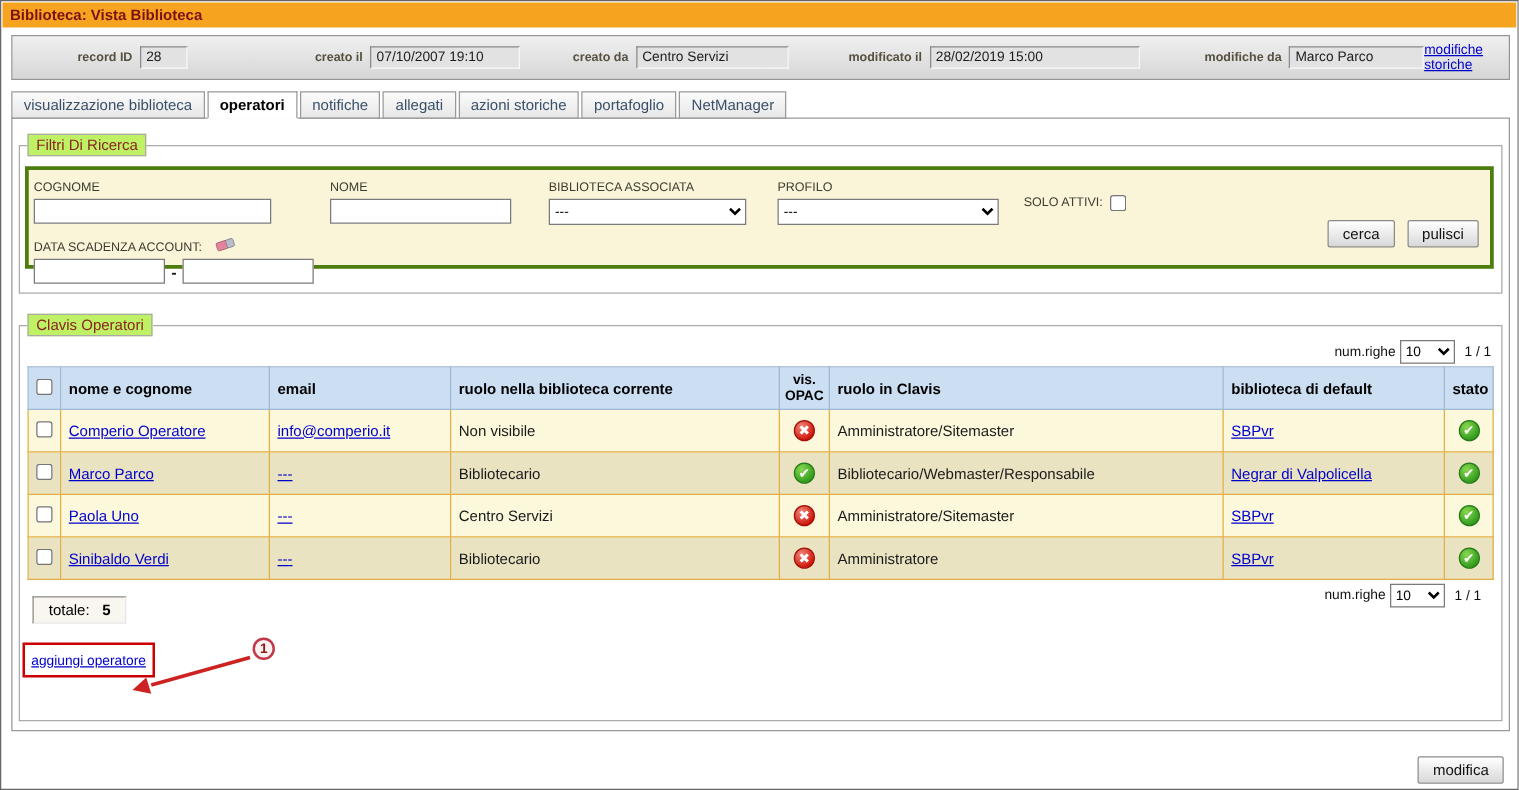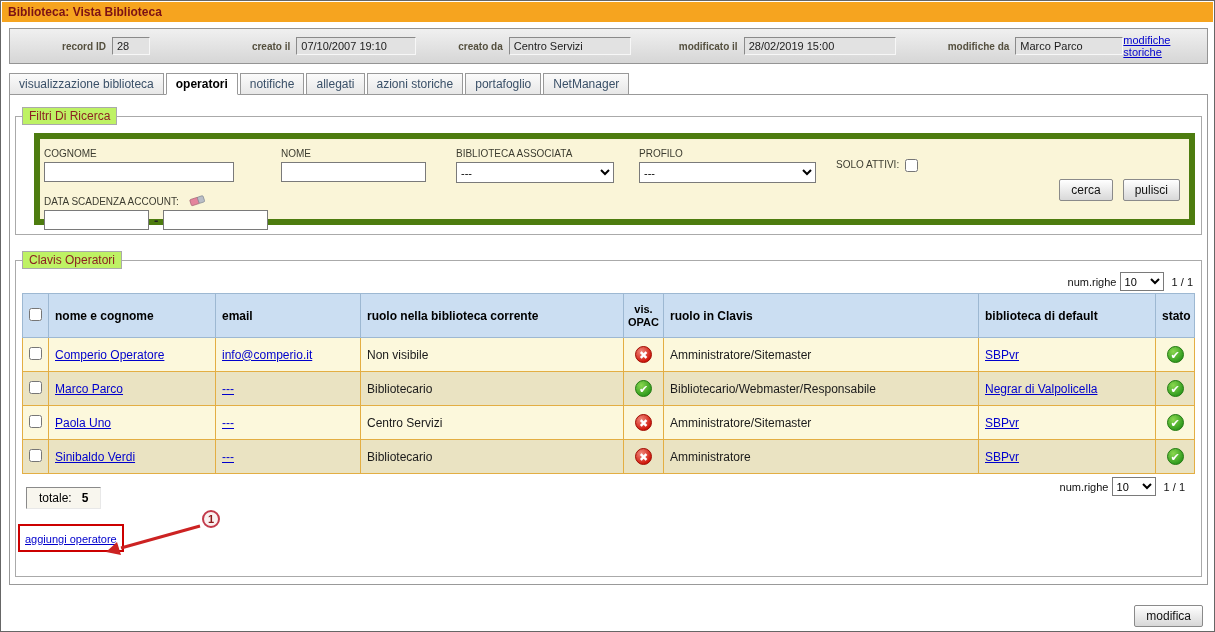--- a/index.html
+++ b/index.html
@@ -14,21 +14,21 @@
   .record-header { position:absolute; top:27px; left:8px; width:1199px; height:36px;
     background:linear-gradient(#f0f0f0,#d6d6d6); border:1px solid #949494; display:flex; align-items:center; }
   .rh-fields { display:flex; align-items:center; flex:1; }
   .rh-field { display:flex; align-items:center; }
   .rh-label { font-size:10px; font-weight:bold; color:#55503f; margin-right:6px; white-space:nowrap; }
   .rh-value { background:#e2e2e2; border:1px solid; border-color:#8a8a8a #f7f7f7 #f7f7f7 #8a8a8a;
     font-size:11px; padding:2px 4px; color:#1c1c1c; white-space:nowrap; overflow:hidden; height:18px; }
   .rh-field:nth-child(1){ margin-left:52px; } .rh-field:nth-child(1) .rh-value{ width:38px; }
   .rh-field:nth-child(2){ margin-left:102px; } .rh-field:nth-child(2) .rh-value{ width:120px; }
   .rh-field:nth-child(3){ margin-left:42px; } .rh-field:nth-child(3) .rh-value{ width:122px; }
-  .rh-field:nth-child(4){ margin-left:48px; } .rh-field:nth-child(4) .rh-value{ width:152px; }
+  .rh-field:nth-child(4){ margin-left:48px; } .rh-field:nth-child(4) .rh-value{ width:168px; }
   .rh-field:nth-child(5){ margin-left:52px; } .rh-field:nth-child(5) .rh-value{ width:108px; }
   .rh-history { margin-left:auto; margin-right:30px; font-size:11px; }
   .lnk { color:#0000CC; text-decoration:underline; cursor:pointer; }
 
   
   .tab-bar { position:absolute; top:72px; left:8px; z-index:3; display:flex; }
   .tab { height:22px; line-height:20px; border:1px solid #999; background:linear-gradient(#fbfbfb,#e7e7e7);
     margin-right:2px; padding:0 9px; font-size:12px; color:#3a5068; cursor:pointer; white-space:nowrap; }
   .tab.active { background:#fff; border-bottom:1px solid #fff; font-weight:bold; color:#000; }
 
@@ -36,22 +36,22 @@
   .content-box { position:absolute; top:93px; left:8px; width:1199px; height:491px;
     border:1px solid #999; background:#fff; }
 
   fieldset.fs { border:1px solid #aaa; background:#fff; position:relative; padding:0; }
   fieldset.fs legend { font-size:12px; color:#8B2222; border:1px solid #aaa; background:#bef264;
     padding:1px 6px; margin-left:6px; }
   .fs-filters { margin:12px 5px 0 5px; height:128px; }
   .fs-list { margin:16px 5px 0 5px; height:326px; }
 
   
-  .filter-panel { position:relative; margin:8px 6px 0 18px; height:92px;
-    background:#FAF5D8; border:6px solid #4d7c0f; }
+  .filter-panel { position:relative; margin:8px 6px 0 4px; height:82px;
+    background:#FAF5D8; border:3px solid #4d7c0f; }
   .flabel { font-size:10px; color:#3c3c30; display:block; white-space:nowrap; }
   .fgroup { position:absolute; }
   .ftext { border:1px solid #7a7a7a; height:20px; font-size:11px; padding:1px 3px; background:#fff; display:block; margin-top:3px; }
   .fselect { border:1px solid #7a7a7a; height:21px; font-size:11px; background:#fff; display:block; margin-top:3px; }
   .w190 { width:190px; } .w145 { width:145px; } .w158 { width:158px; } .w177 { width:177px; } .w105 { width:105px; }
   .g-cognome { left:4px; top:9px; }
   .g-nome { left:241px; top:9px; }
   .g-biblioteca { left:416px; top:9px; }
   .g-profilo { left:599px; top:9px; }
   .g-soloattivi { position:absolute; left:796px; top:20px; font-size:10px; color:#3c3c30; }
@@ -65,21 +65,21 @@
   .g-dates { position:absolute; left:4px; top:71px; display:flex; align-items:center; }
   .g-dates .ftext { margin-top:0; }
   .dash { margin:0 5px; font-weight:bold; font-size:13px; color:#222; }
 
   
   .pager { font-size:11px; color:#111; text-align:right; margin:3px 8px 2px 0; }
   .pager select { width:44px; height:19px; font-size:11px; border:1px solid #7a7a7a; background:#fff; }
   .pager .pages { margin-left:5px; }
   .op-table { border-collapse:collapse; margin:1px 6px 0 6px; width:calc(100% - 12px); table-layout:fixed; }
   .op-table th { background:#CBDEF2; border:1px solid #9DB8D2; font-size:12px; text-align:left;
-    padding:2px 6px; height:44px; vertical-align:middle; color:#000; }
+    padding:2px 6px; height:34px; vertical-align:middle; color:#000; }
   .op-table td { border:1px solid #E3AE43; font-size:12px; padding:2px 6px; height:34px; vertical-align:middle; color:#1a1a1a; }
   .op-table tbody tr:nth-child(odd) { background:#FCF8DC; }
   .op-table tbody tr:nth-child(even) { background:#EAE3C2; }
   .c-center { text-align:center !important; padding:2px 2px !important; }
   .th-opac { font-size:11px !important; line-height:13px; }
   .st { display:inline-block; width:17px; height:17px; border-radius:50%; color:#fff; font-size:11px;
     line-height:16px; text-align:center; font-weight:bold; }
   .st.ok { background:radial-gradient(circle at 35% 30%, #8ad84f, #2f9a1d 75%); border:1px solid #267a14; }
   .st.err { background:radial-gradient(circle at 35% 30%, #f08a7e, #cf1408 75%); border:1px solid #a01006; }
 

